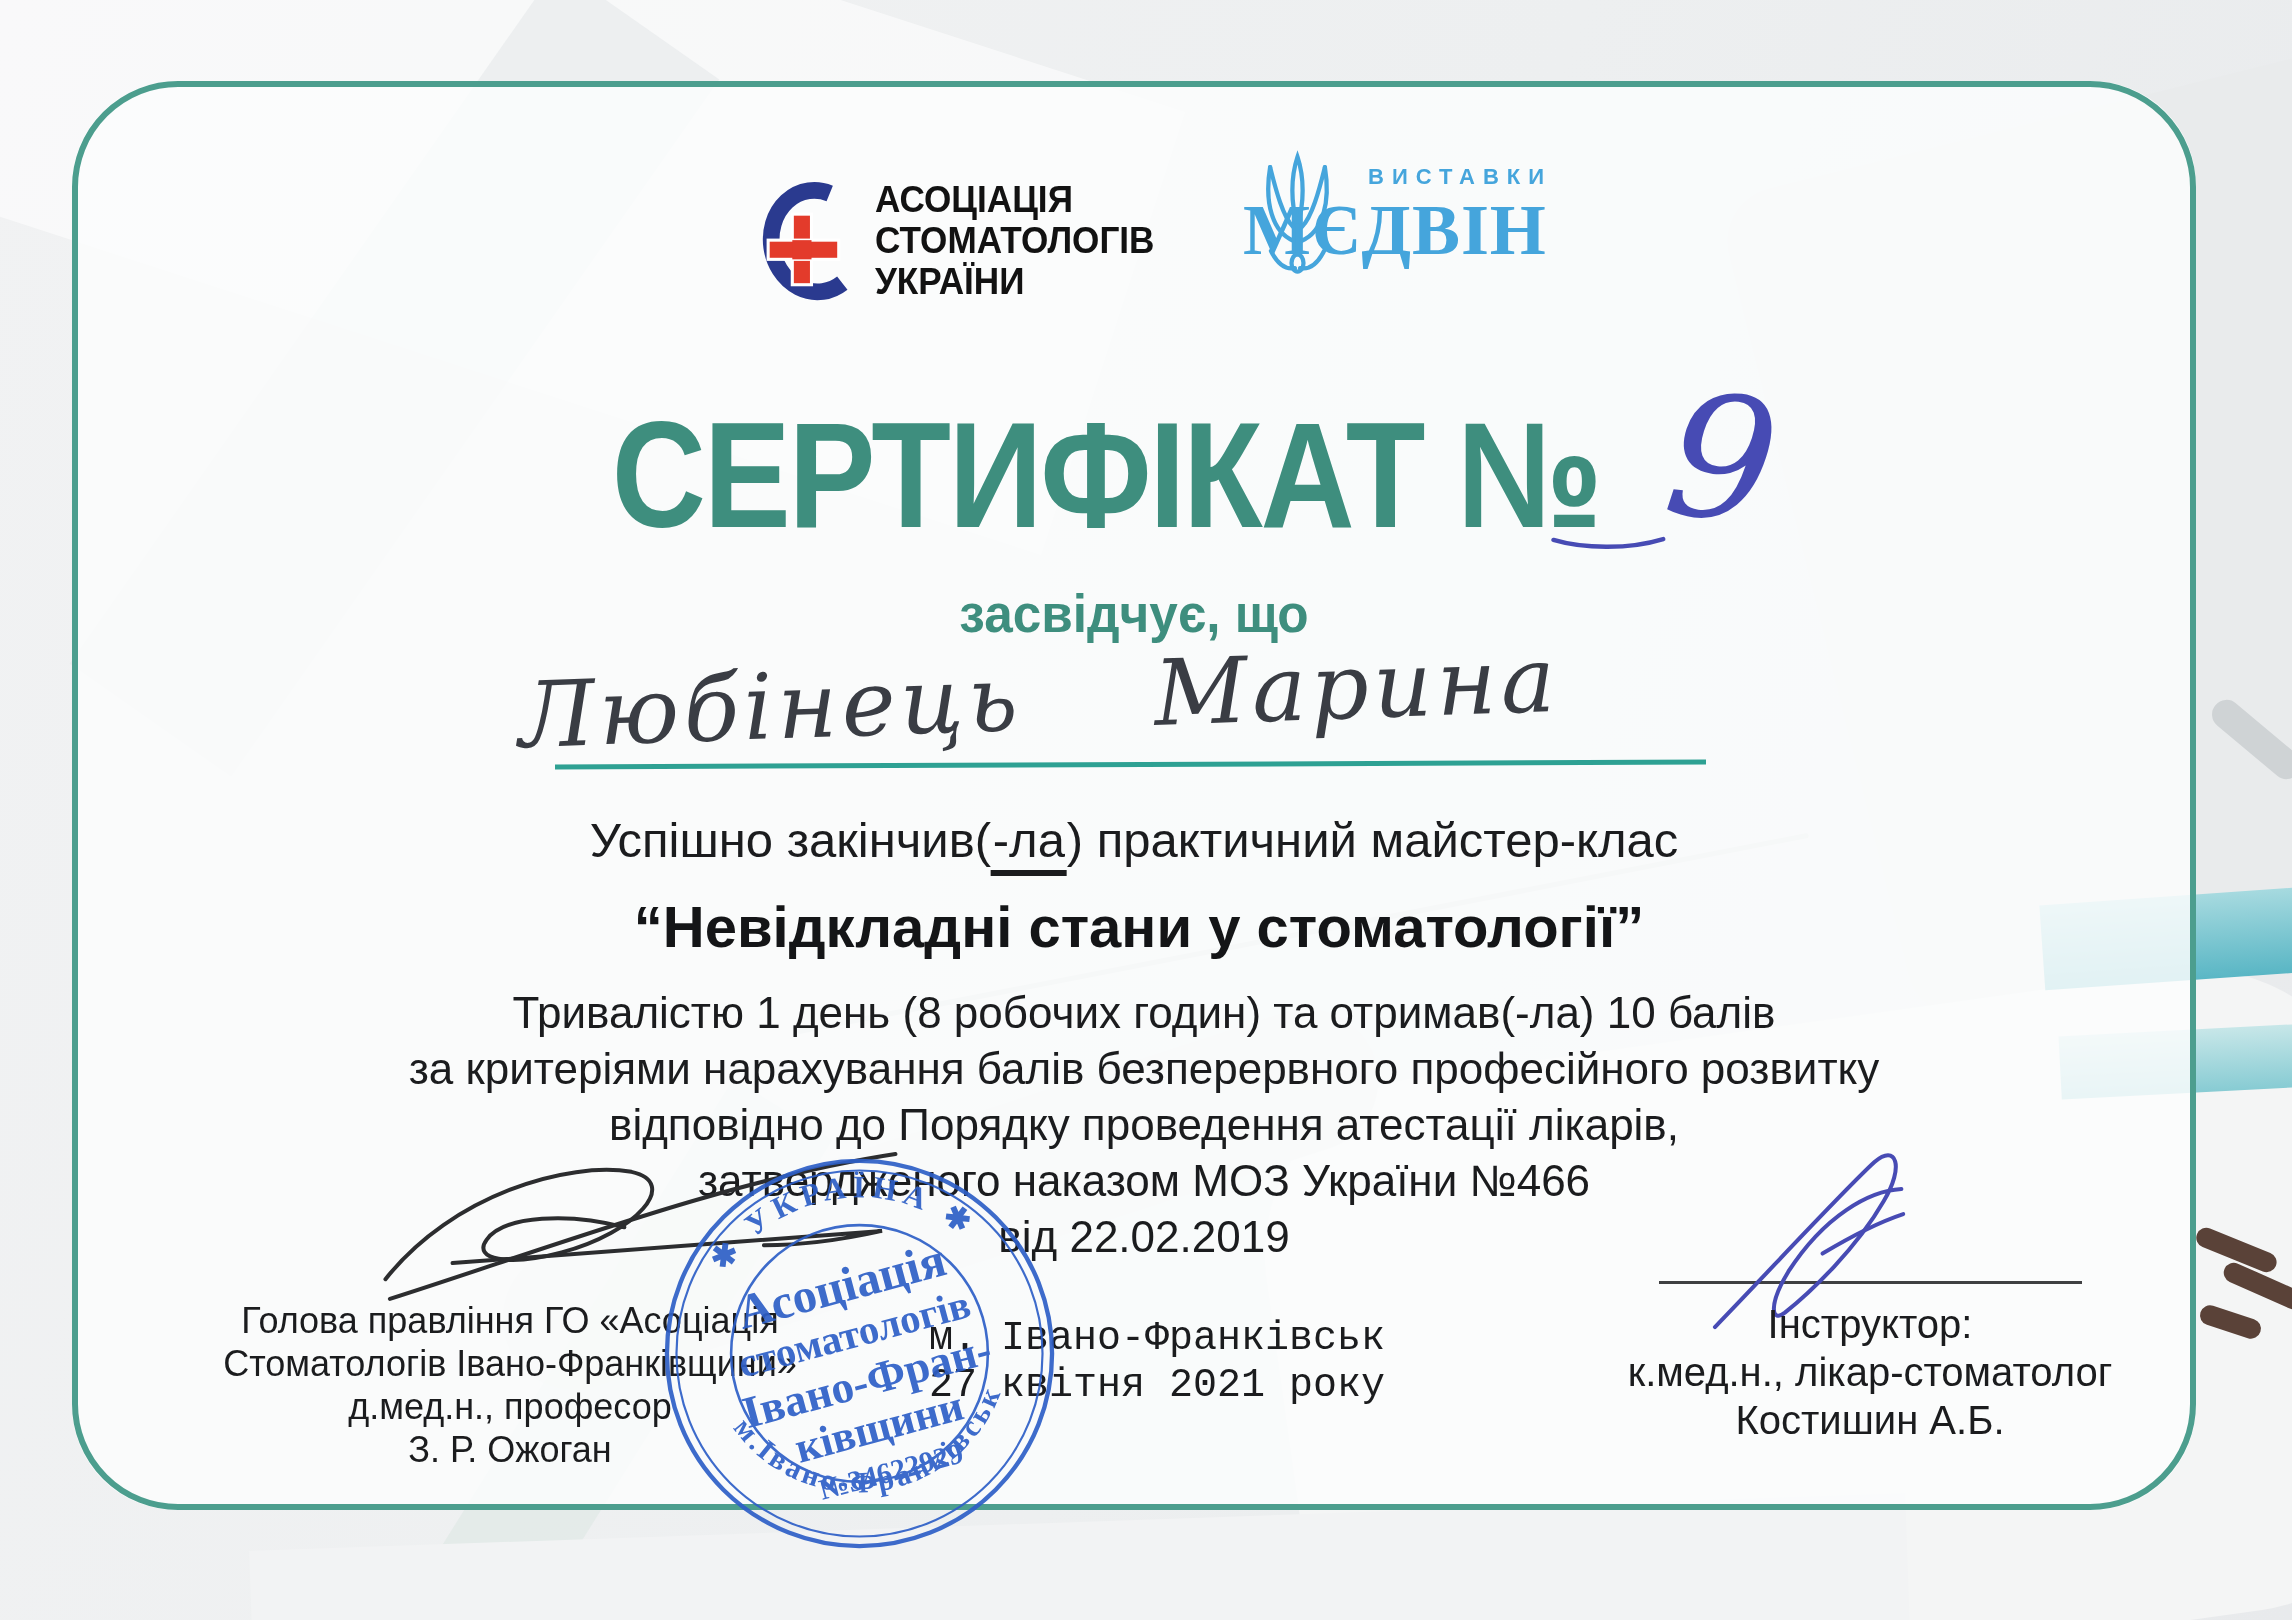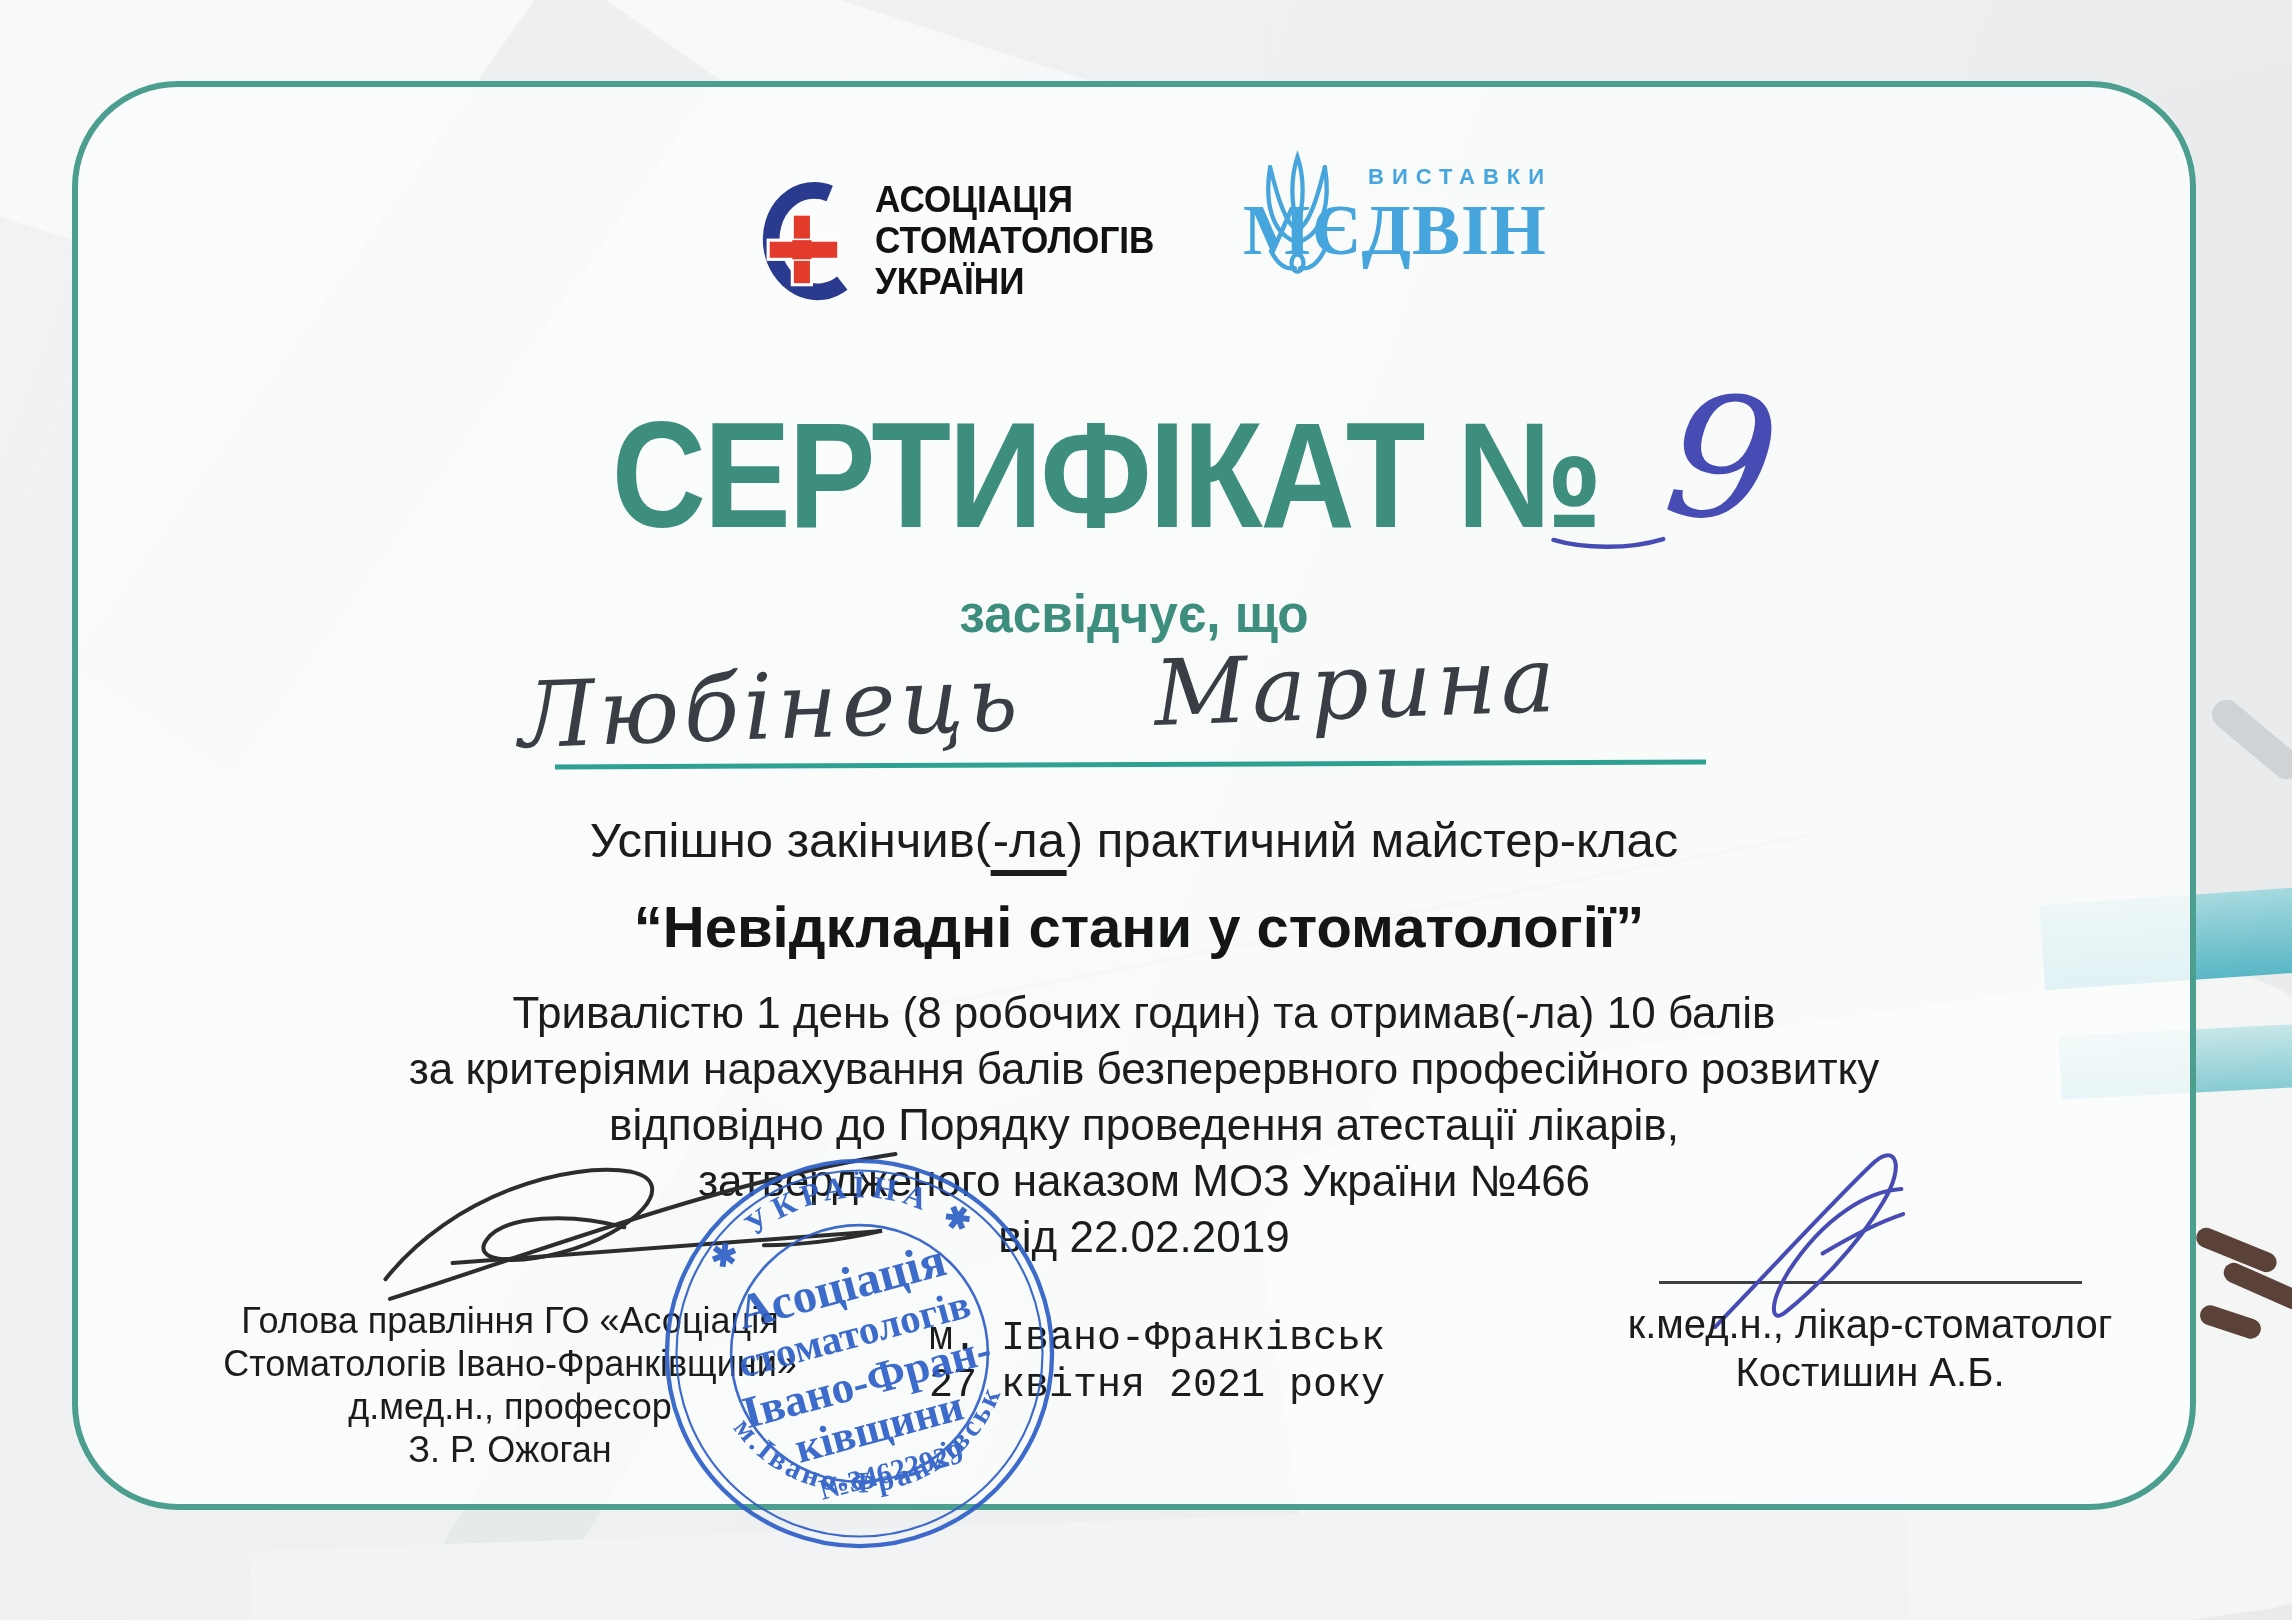--- a/index.html
+++ b/index.html
@@ -165,20 +165,21 @@
   </div>
 
   <div class="abs right-line"></div>
   <svg class="abs" style="left:1688px;top:1137px;" width="278" height="199" viewBox="0 0 310 222">
     <g fill="none" stroke="#474BB4" stroke-width="4.5" stroke-linecap="round">
       <path d="M 30,212 C 90,150 175,58 208,28 C 232,7 242,32 218,72 C 188,124 138,172 108,196 C 92,208 90,186 112,150 C 152,88 202,60 238,58"></path>
       <path d="M 150,130 C 180,112 210,96 240,86"></path>
     </g>
   </svg>
   <div class="abs right-block">
+    <div>Інструктор:</div>
     <div>к.мед.н., лікар-стоматолог</div>
     <div>Костишин А.Б.</div>
   </div>
 
   <svg class="abs stamp" viewBox="0 0 460 460">
     <defs>
       <path id="arcT" d="M 50,230 A 180,180 0 0 1 410,230"></path>
       <path id="arcB" d="M 66,278 A 176,176 0 0 0 394,278"></path>
     </defs>
     <g fill="none" stroke="#2E5FC7">

